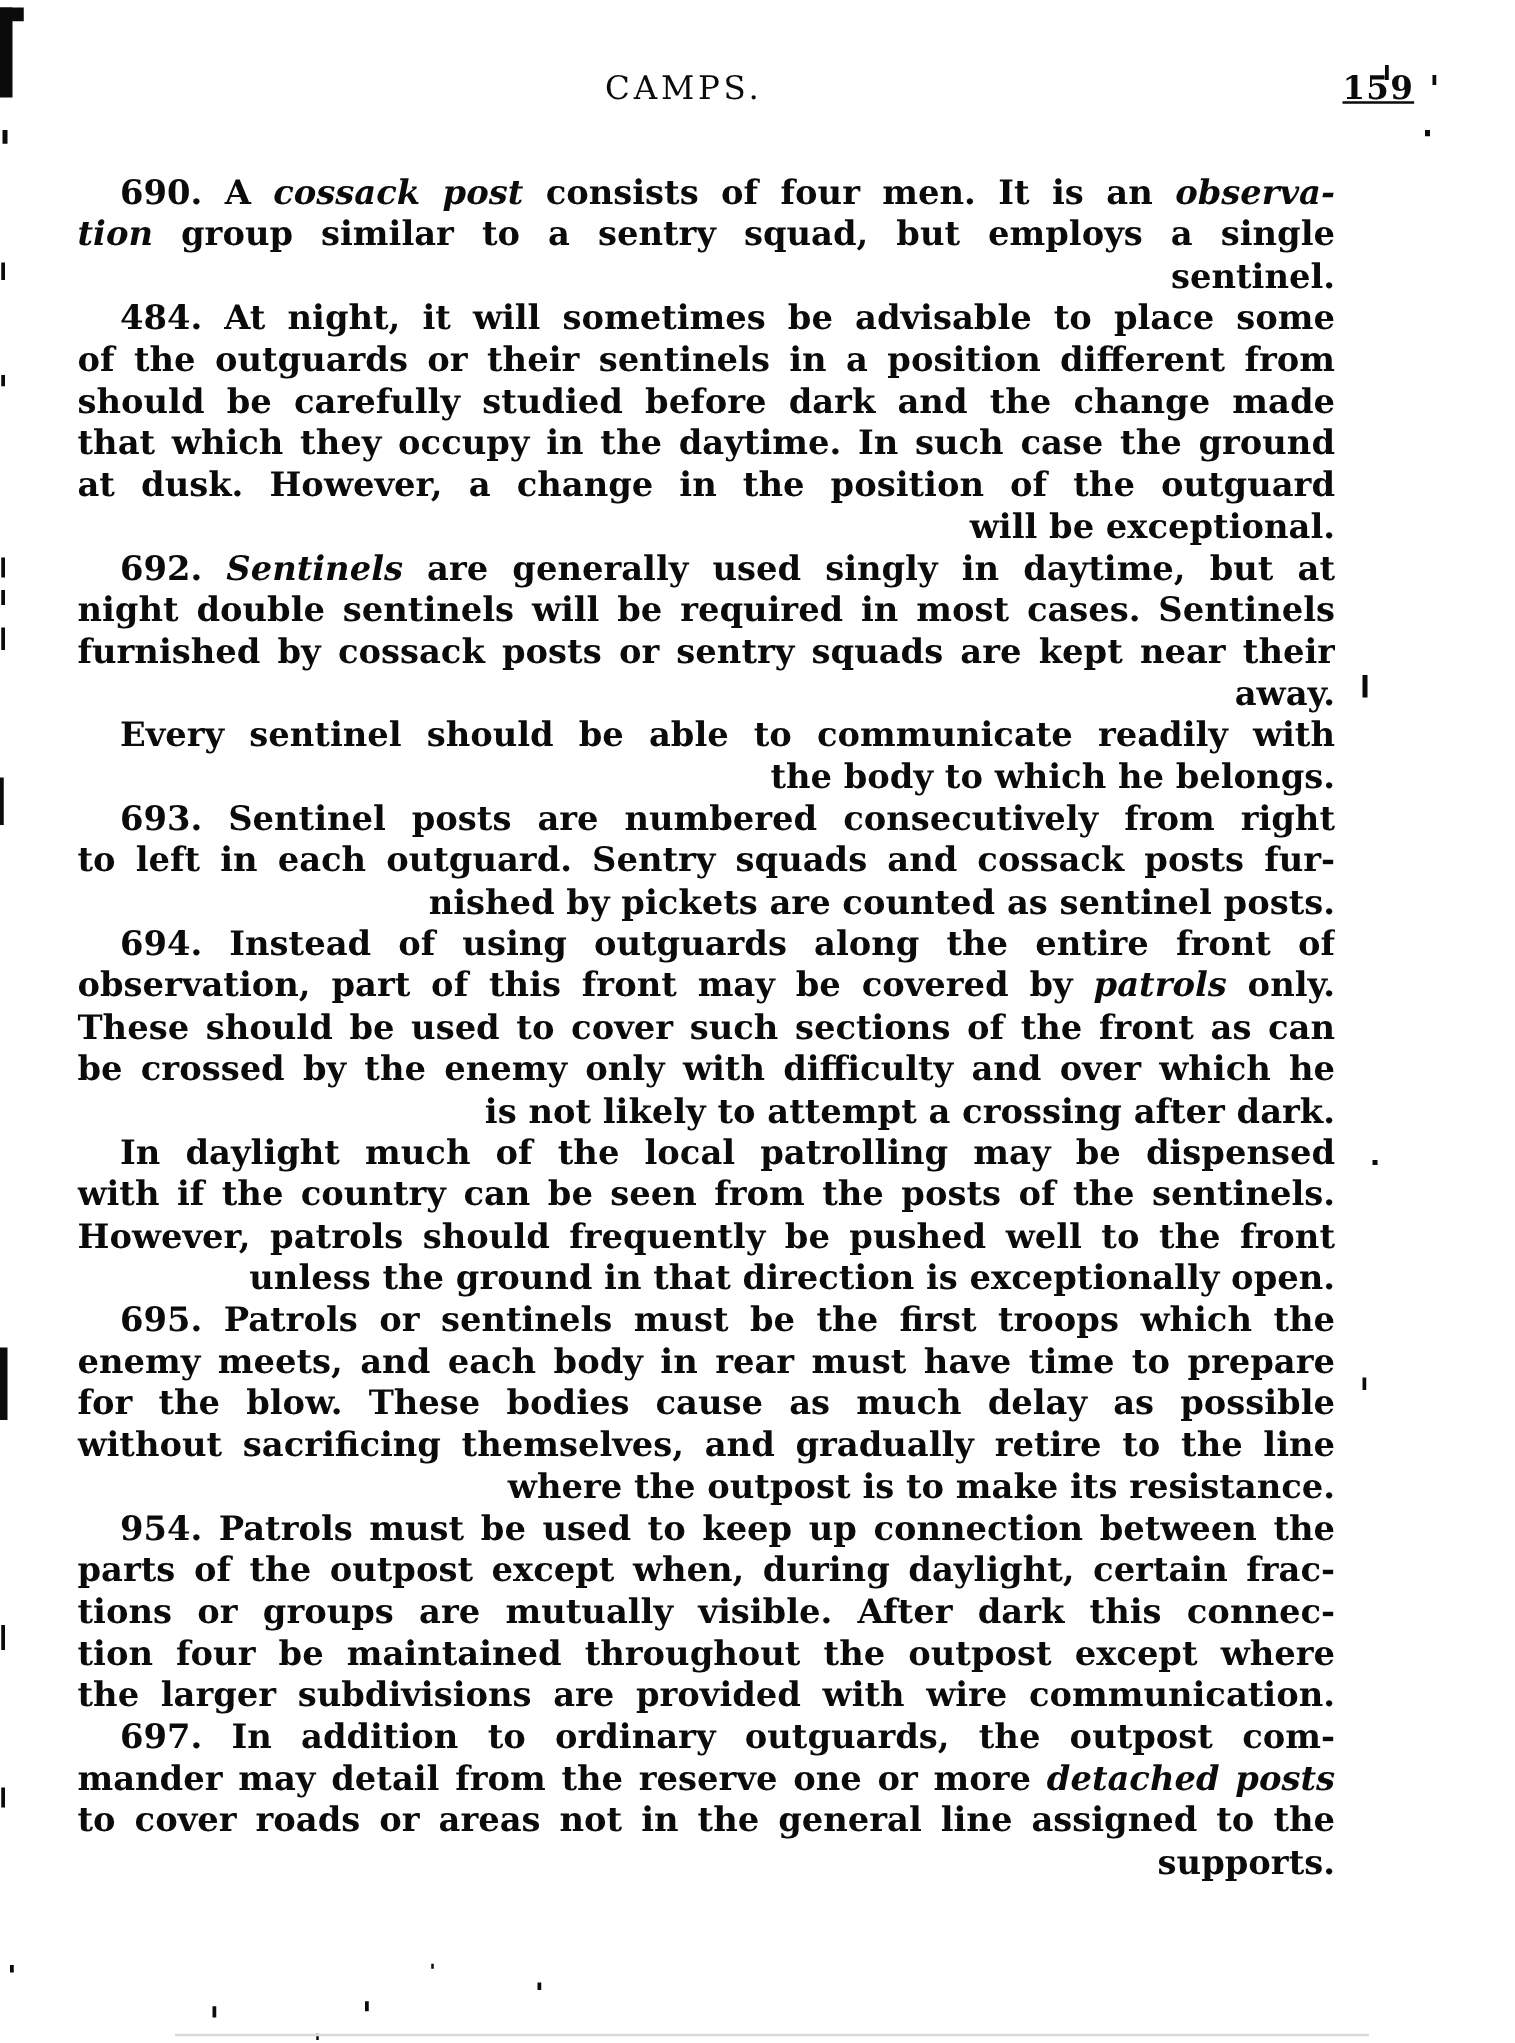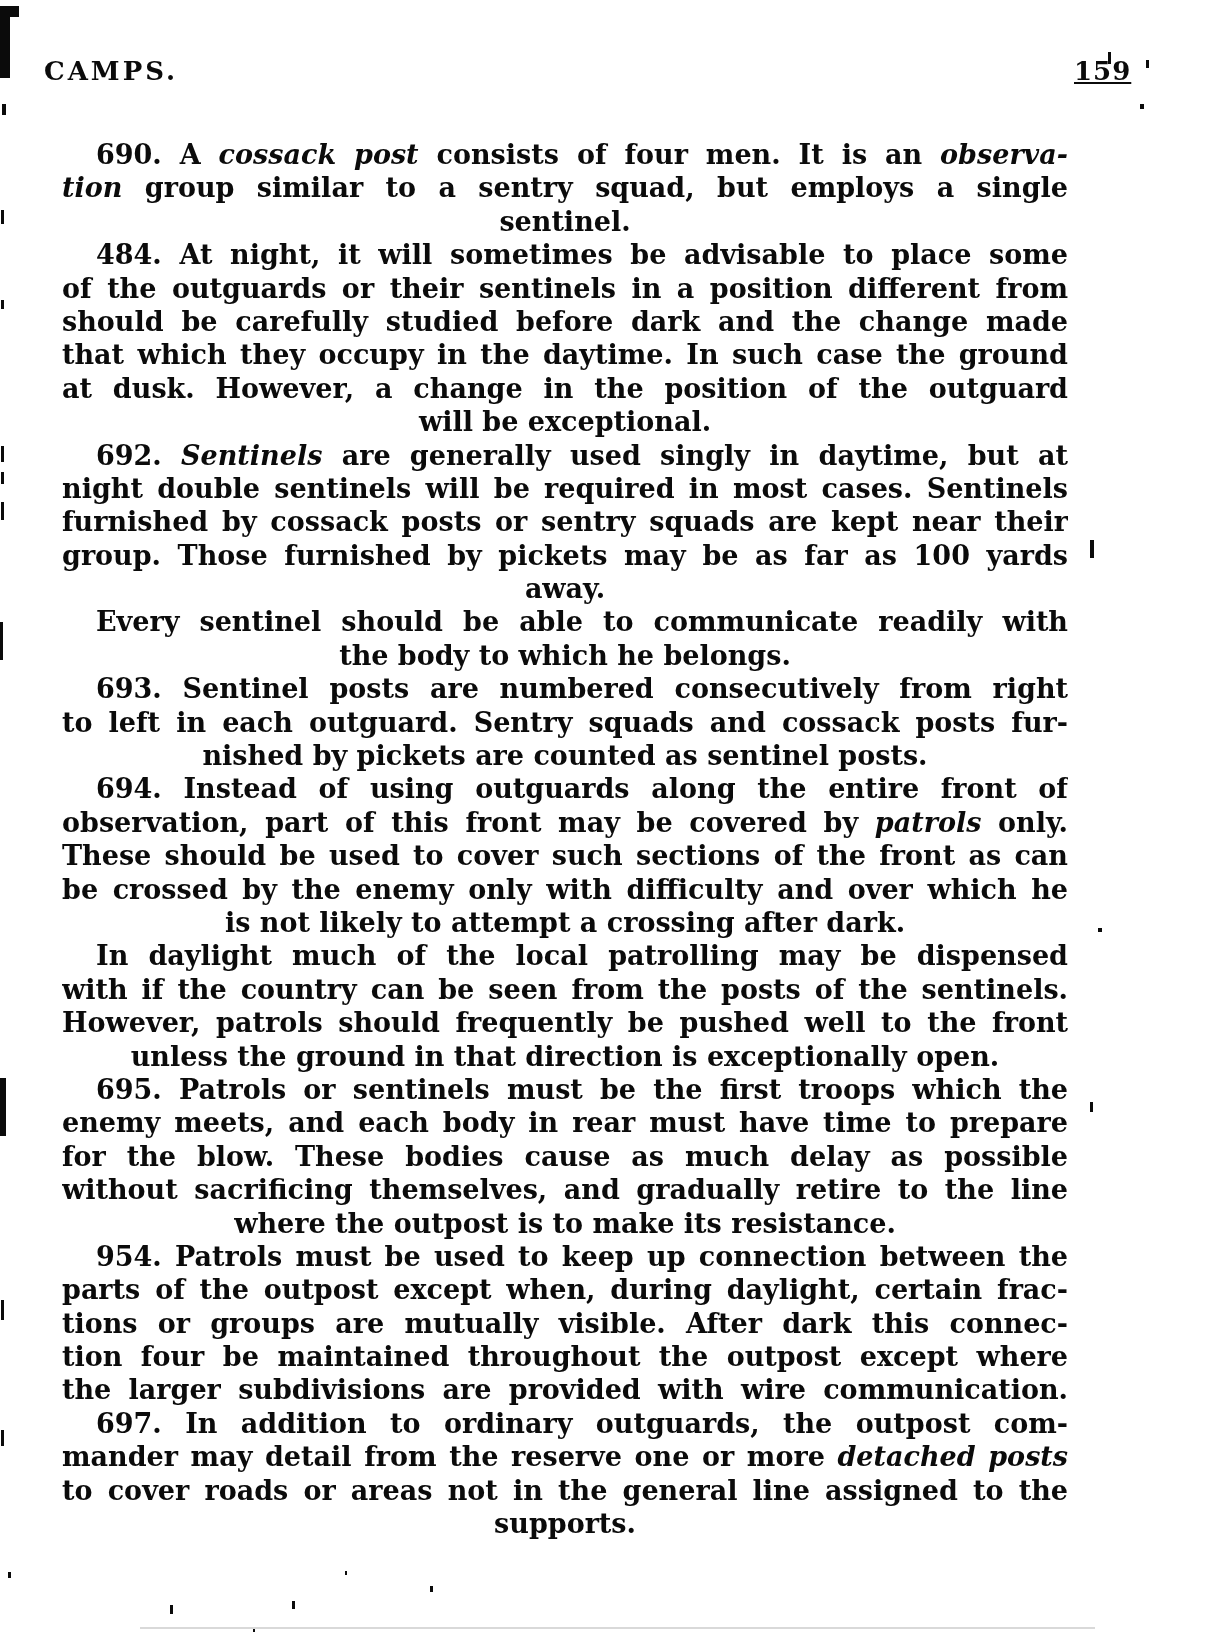--- a/index.html
+++ b/index.html
@@ -8,38 +8,38 @@
     background:#ffffff;
     position:relative;
     overflow:hidden;
     font-family:"DejaVu Serif", serif;
     color:#0b0b0b;
   }
   .page{position:absolute;inset:0;}
   
   .header{position:absolute;top:56px;left:62px;width:1006px;height:34px;}
   .title{
-    display:block;
-    font-size:26px;font-weight:700;letter-spacing:3px;
+    display:block;text-align:center;
+    font-size:26px;font-weight:400;letter-spacing:3px;
     transform:translateX(-18px);
   }
   .page-number{
     position:absolute;left:1012px;top:0;
     font-size:26px;font-weight:700;letter-spacing:1px;text-decoration:underline;
   }
   
   .text-block{
     position:absolute;top:138px;left:62px;width:1006px;
     font-size:27px;font-weight:700;
   }
   .line{
     white-space:nowrap;
     line-height:33.4px;height:33.4px;
     overflow:hidden;
-    text-align:center;
+    text-align:right;
   }
   .line.jl{ text-align:justify; text-align-last:justify; }
   .line.indent{ padding-left:34px; }
   .it{ font-style:italic; }
   
   .speck{position:absolute;background:#0b0b0b;}
   .soft{background:#d9d9d9;}
 </style>
 </head>
 <body>
@@ -62,21 +62,20 @@
         <div class="line jl"><span>of the outguards or their sentinels in a position different from</span></div>
         <div class="line jl"><span>should be carefully studied before dark and the change made</span></div>
         <div class="line jl"><span>that which they occupy in the daytime.  In such case the ground</span></div>
         <div class="line jl"><span>at dusk.  However, a change in the position of the outguard</span></div>
         <div class="line"><span>will be exceptional.</span></div>
       </div>
       <div>
         <div class="line indent jl"><span>692.  </span><span class="it">Sentinels</span><span> are generally used singly in daytime, but at</span></div>
         <div class="line jl"><span>night double sentinels will be required in most cases.  Sentinels</span></div>
         <div class="line jl"><span>furnished by cossack posts or sentry squads are kept near their</span></div>
-        <div class="line jl"><span>group.  Those furnished by pickets may be as far as 100 yards</span></div>
         <div class="line"><span>away.</span></div>
       </div>
       <div>
         <div class="line indent jl"><span>Every sentinel should be able to communicate readily with</span></div>
         <div class="line"><span>the body to which he belongs.</span></div>
       </div>
       <div>
         <div class="line indent jl"><span>693.  Sentinel posts are numbered consecutively from right</span></div>
         <div class="line jl"><span>to left in each outguard.  Sentry squads and cossack posts fur-</span></div>
         <div class="line"><span>nished by pickets are counted as sentinel posts.</span></div>

